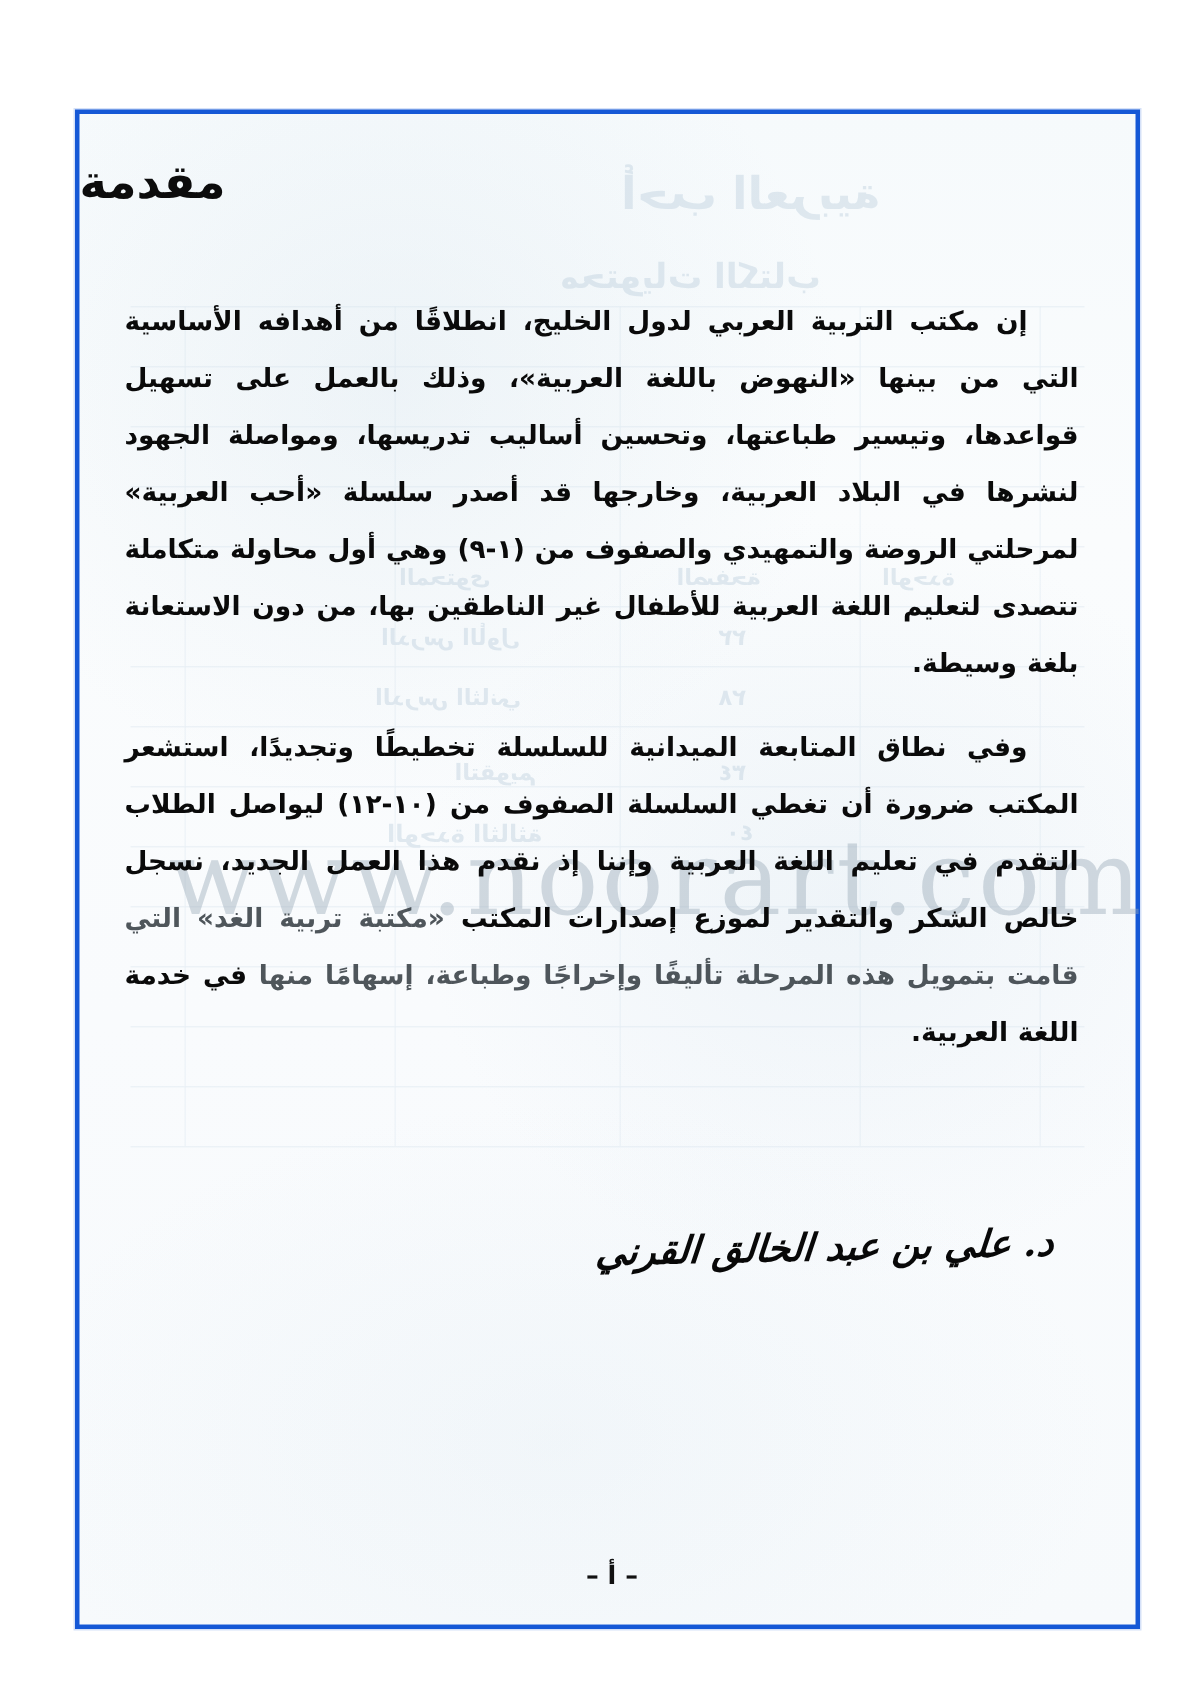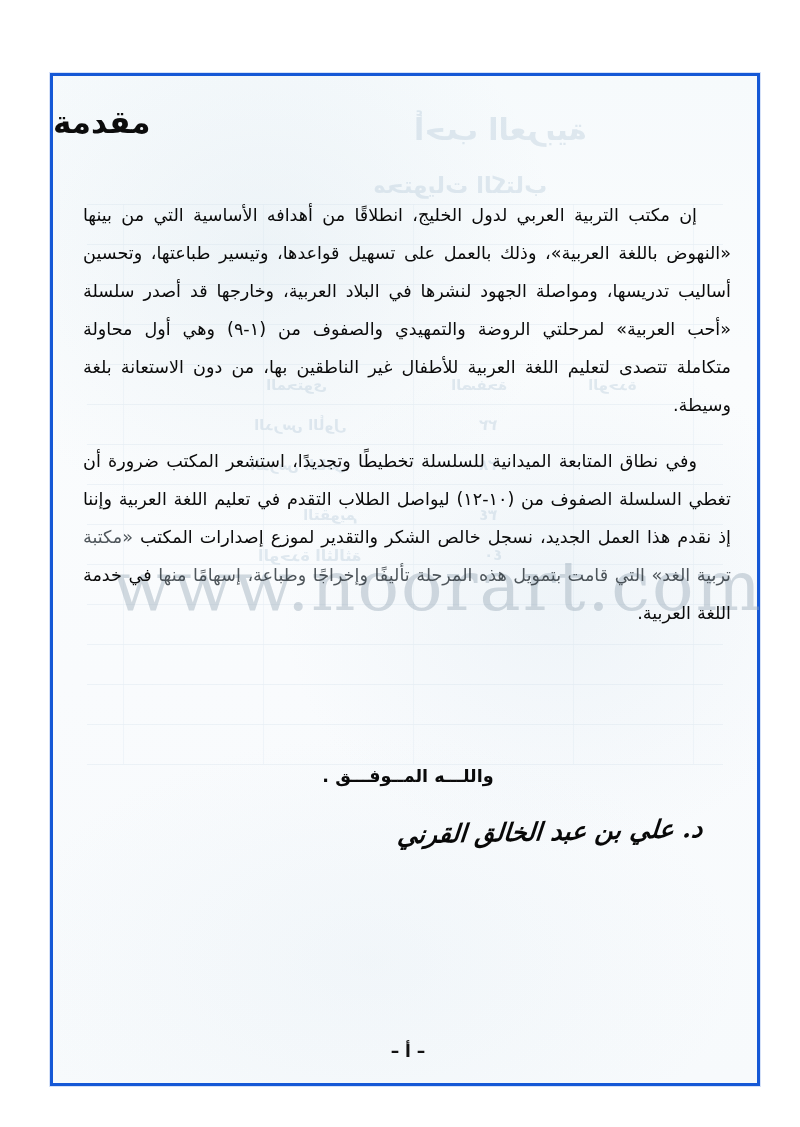--- a/index.html
+++ b/index.html
@@ -123,25 +123,25 @@
     top: 120px;
     right: 32px;
     left: 30px;
     direction: rtl;
   }
 
   .para {
     font-size: 17.6px;
     line-height: 38px;
     color: #0a0a0a;
-    font-weight: 400;
+    font-weight: 700;
     text-align: justify;
     text-align-last: right;
     text-justify: inter-word;
-    margin: 0 0 18px 0;
+    margin: 0 12px 18px 0;
     font-family: "DejaVu Sans", "Liberation Sans", sans-serif;
     word-spacing: 0.5px;
   }
   .para.indent {
     text-indent: 34px;
   }
   .para.last-center {
     margin-bottom: 0;
   }
 
@@ -250,21 +250,20 @@
 
       <div id="body-text">
 
         <p class="para indent">إن مكتب التربية العربي لدول الخليج، انطلاقًا من أهدافه الأساسية التي من بينها «النهوض باللغة العربية»، وذلك بالعمل على تسهيل قواعدها، وتيسير طباعتها، وتحسين أساليب تدريسها، ومواصلة الجهود لنشرها في البلاد العربية، وخارجها قد أصدر سلسلة «أحب العربية» لمرحلتي الروضة والتمهيدي والصفوف من (١-٩) وهي أول محاولة متكاملة تتصدى لتعليم اللغة العربية للأطفال غير الناطقين بها، من دون الاستعانة بلغة وسيطة.</p>
 
         <p class="para indent"><span>وفي نطاق المتابعة الميدانية للسلسلة تخطيطًا وتجديدًا، استشعر المكتب ضرورة أن تغطي السلسلة الصفوف من (١٠-١٢) ليواصل الطلاب التقدم في تعليم اللغة العربية وإننا إذ نقدم هذا العمل الجديد، نسجل خالص الشكر والتقدير لموزع إصدارات المكتب </span><span class="obscured">«مكتبة تربية الغد» التي قامت بتمويل هذه المرحلة تأليفًا وإخراجًا وطباعة، إسهامًا منها </span><span>في خدمة اللغة العربية.</span></p>
 
 
       </div>
 
-      <div id="closing">واللـــه المــوفـــق .</div>
 
       <div id="signature-block">
         <span id="signature">د. علي بن عبد الخالق القرني</span>
       </div>
 
       <div id="folio">– أ –</div>
 
     </div>
   </div>
 </div>

